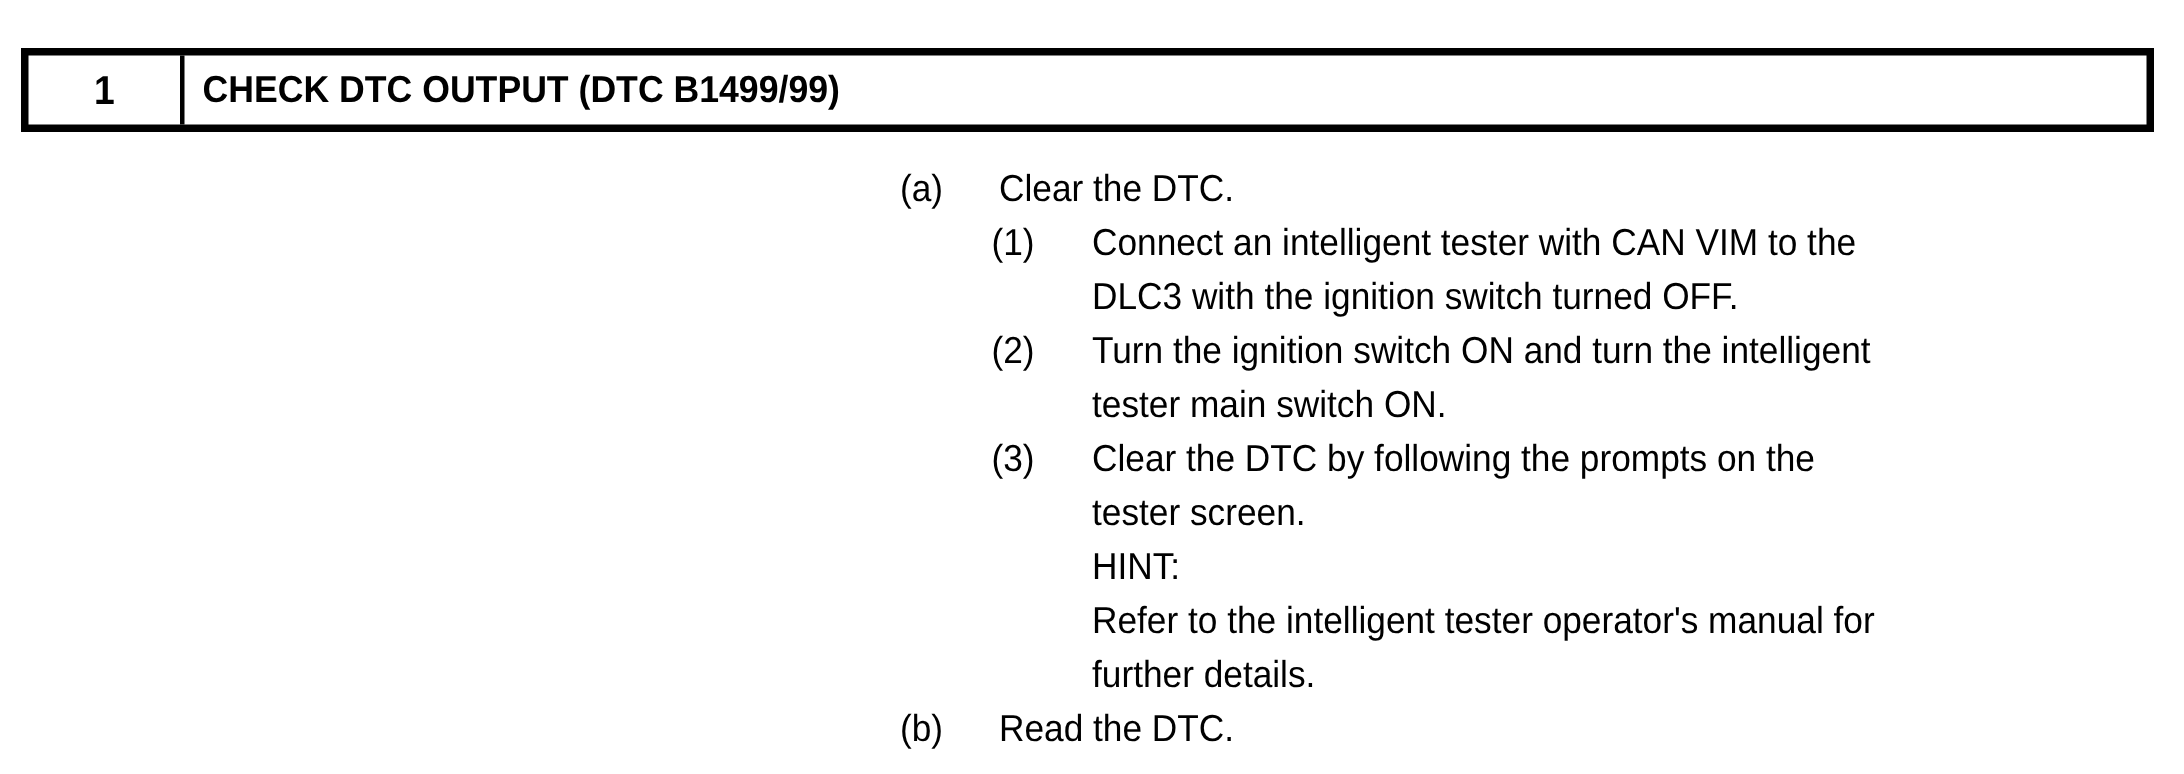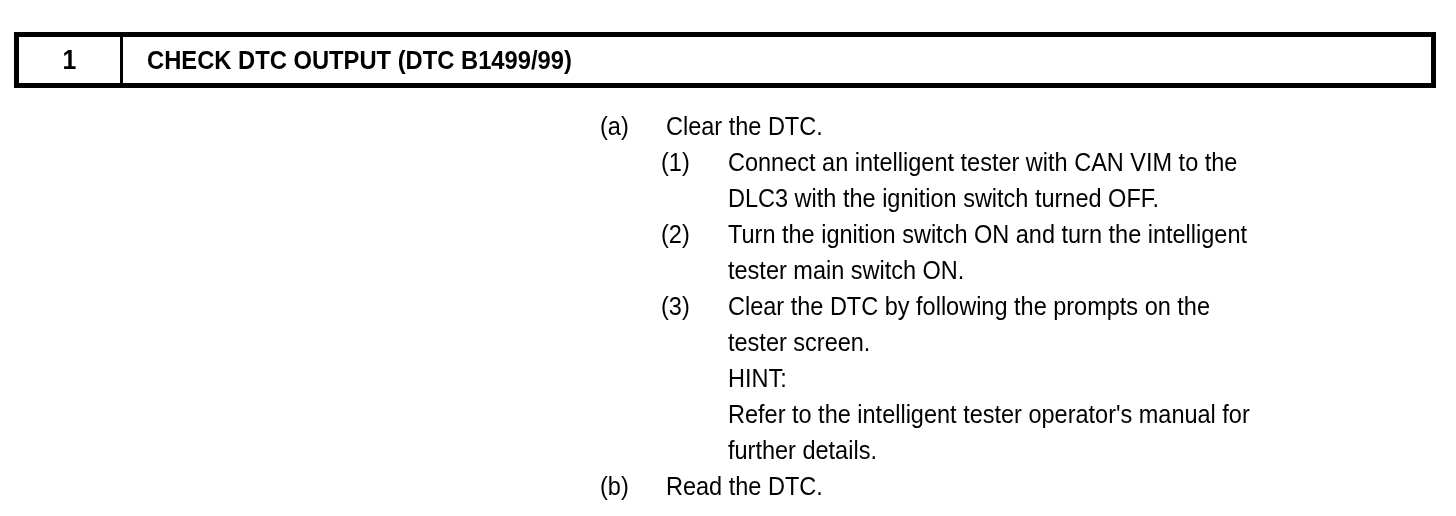--- a/index.html
+++ b/index.html
@@ -43,21 +43,21 @@
     font-size: 27px;
     font-weight: bold;
     line-height: 1;
     letter-spacing: 0px;
     transform: scaleX(0.92);
   }
   .step-title-cell {
     flex: 1 1 auto;
     display: flex;
     align-items: center;
-    padding-left: 24px;
+    padding-left: 12px;
     overflow: hidden;
   }
   .step-title {
     font-size: 25px;
     font-weight: bold;
     line-height: 1;
     white-space: nowrap;
     transform: scaleX(0.95);
     transform-origin: left center;
   }

